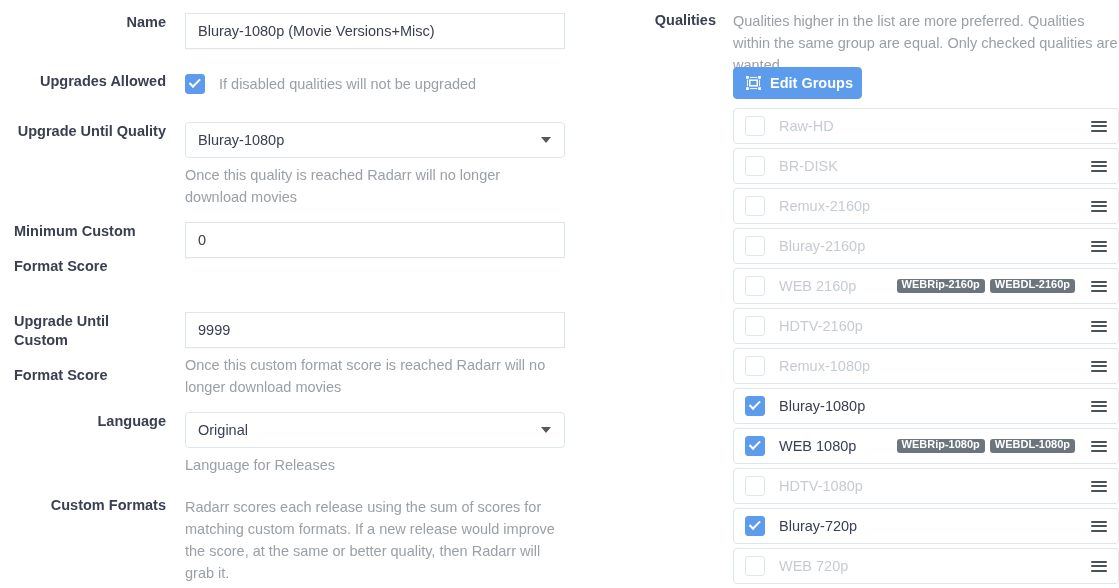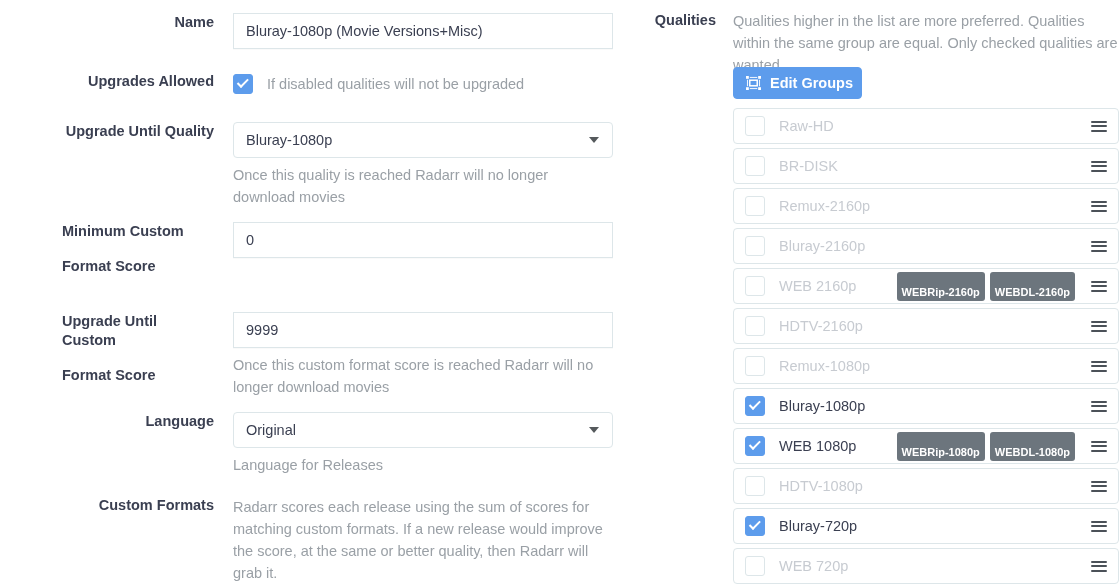--- a/index.html
+++ b/index.html
@@ -31,21 +31,20 @@
   }
   .form-label {
     width: 166px;
     min-width: 166px;
     padding-right: 0;
     text-align: right;
     font-size: 14.5px;
     font-weight: bold;
     color: #3a3f51;
     line-height: 19px;
-    margin-left: 48px;
   }
   .form-label.wrap-left { text-align: right; }
   .form-control {
     margin-left: 19px;
     width: 380px;
   }
   .text-input {
     width: 380px;
     height: 36px;
     border: 1px solid #dde6e9;
@@ -199,21 +198,21 @@
     align-items: center;
     gap: 5px;
     margin-right: 9px;
   }
   .q-badge {
     background: #6c757d;
     color: #ffffff;
     font-size: 11px;
     font-weight: bold;
     border-radius: 3px;
-    padding: 15px 5px 3px 5px;
+    padding: 0 5px 3px 5px;
     line-height: 11px;
     white-space: nowrap;
   }
   .drag-handle {
     width: 30px;
     height: 34px;
     display: flex;
     align-items: center;
     justify-content: center;
     flex-direction: column;

